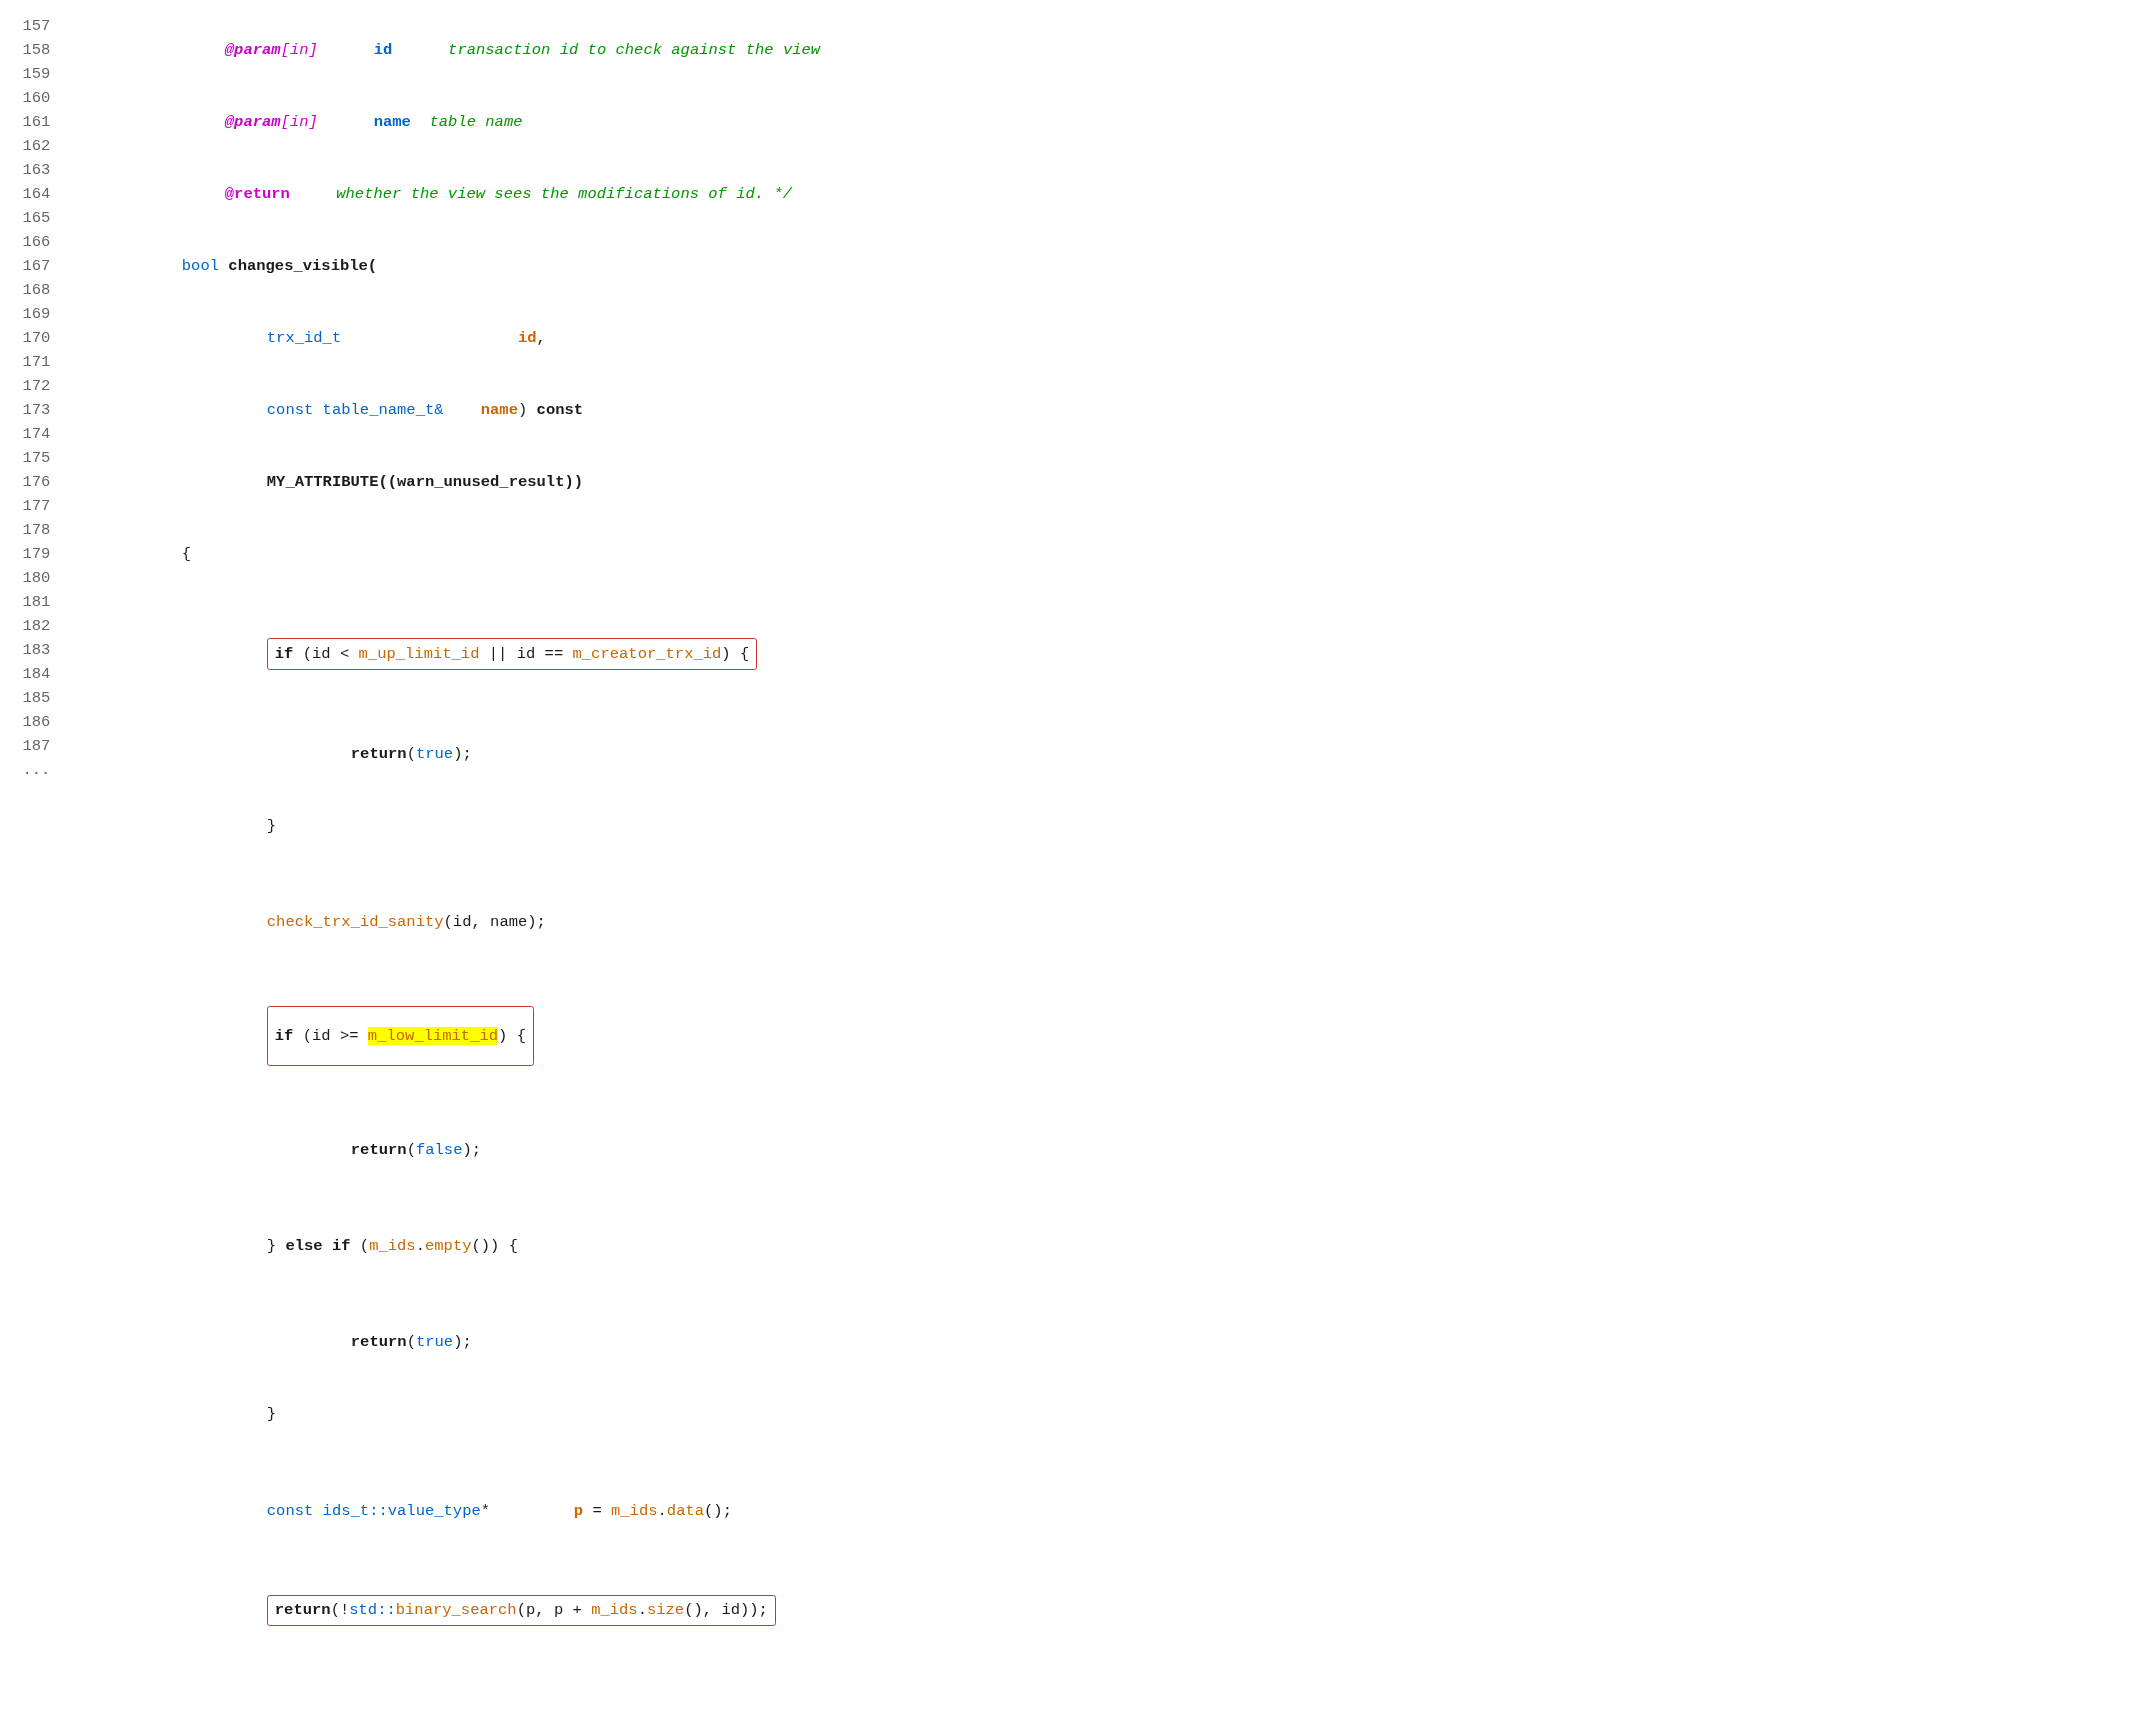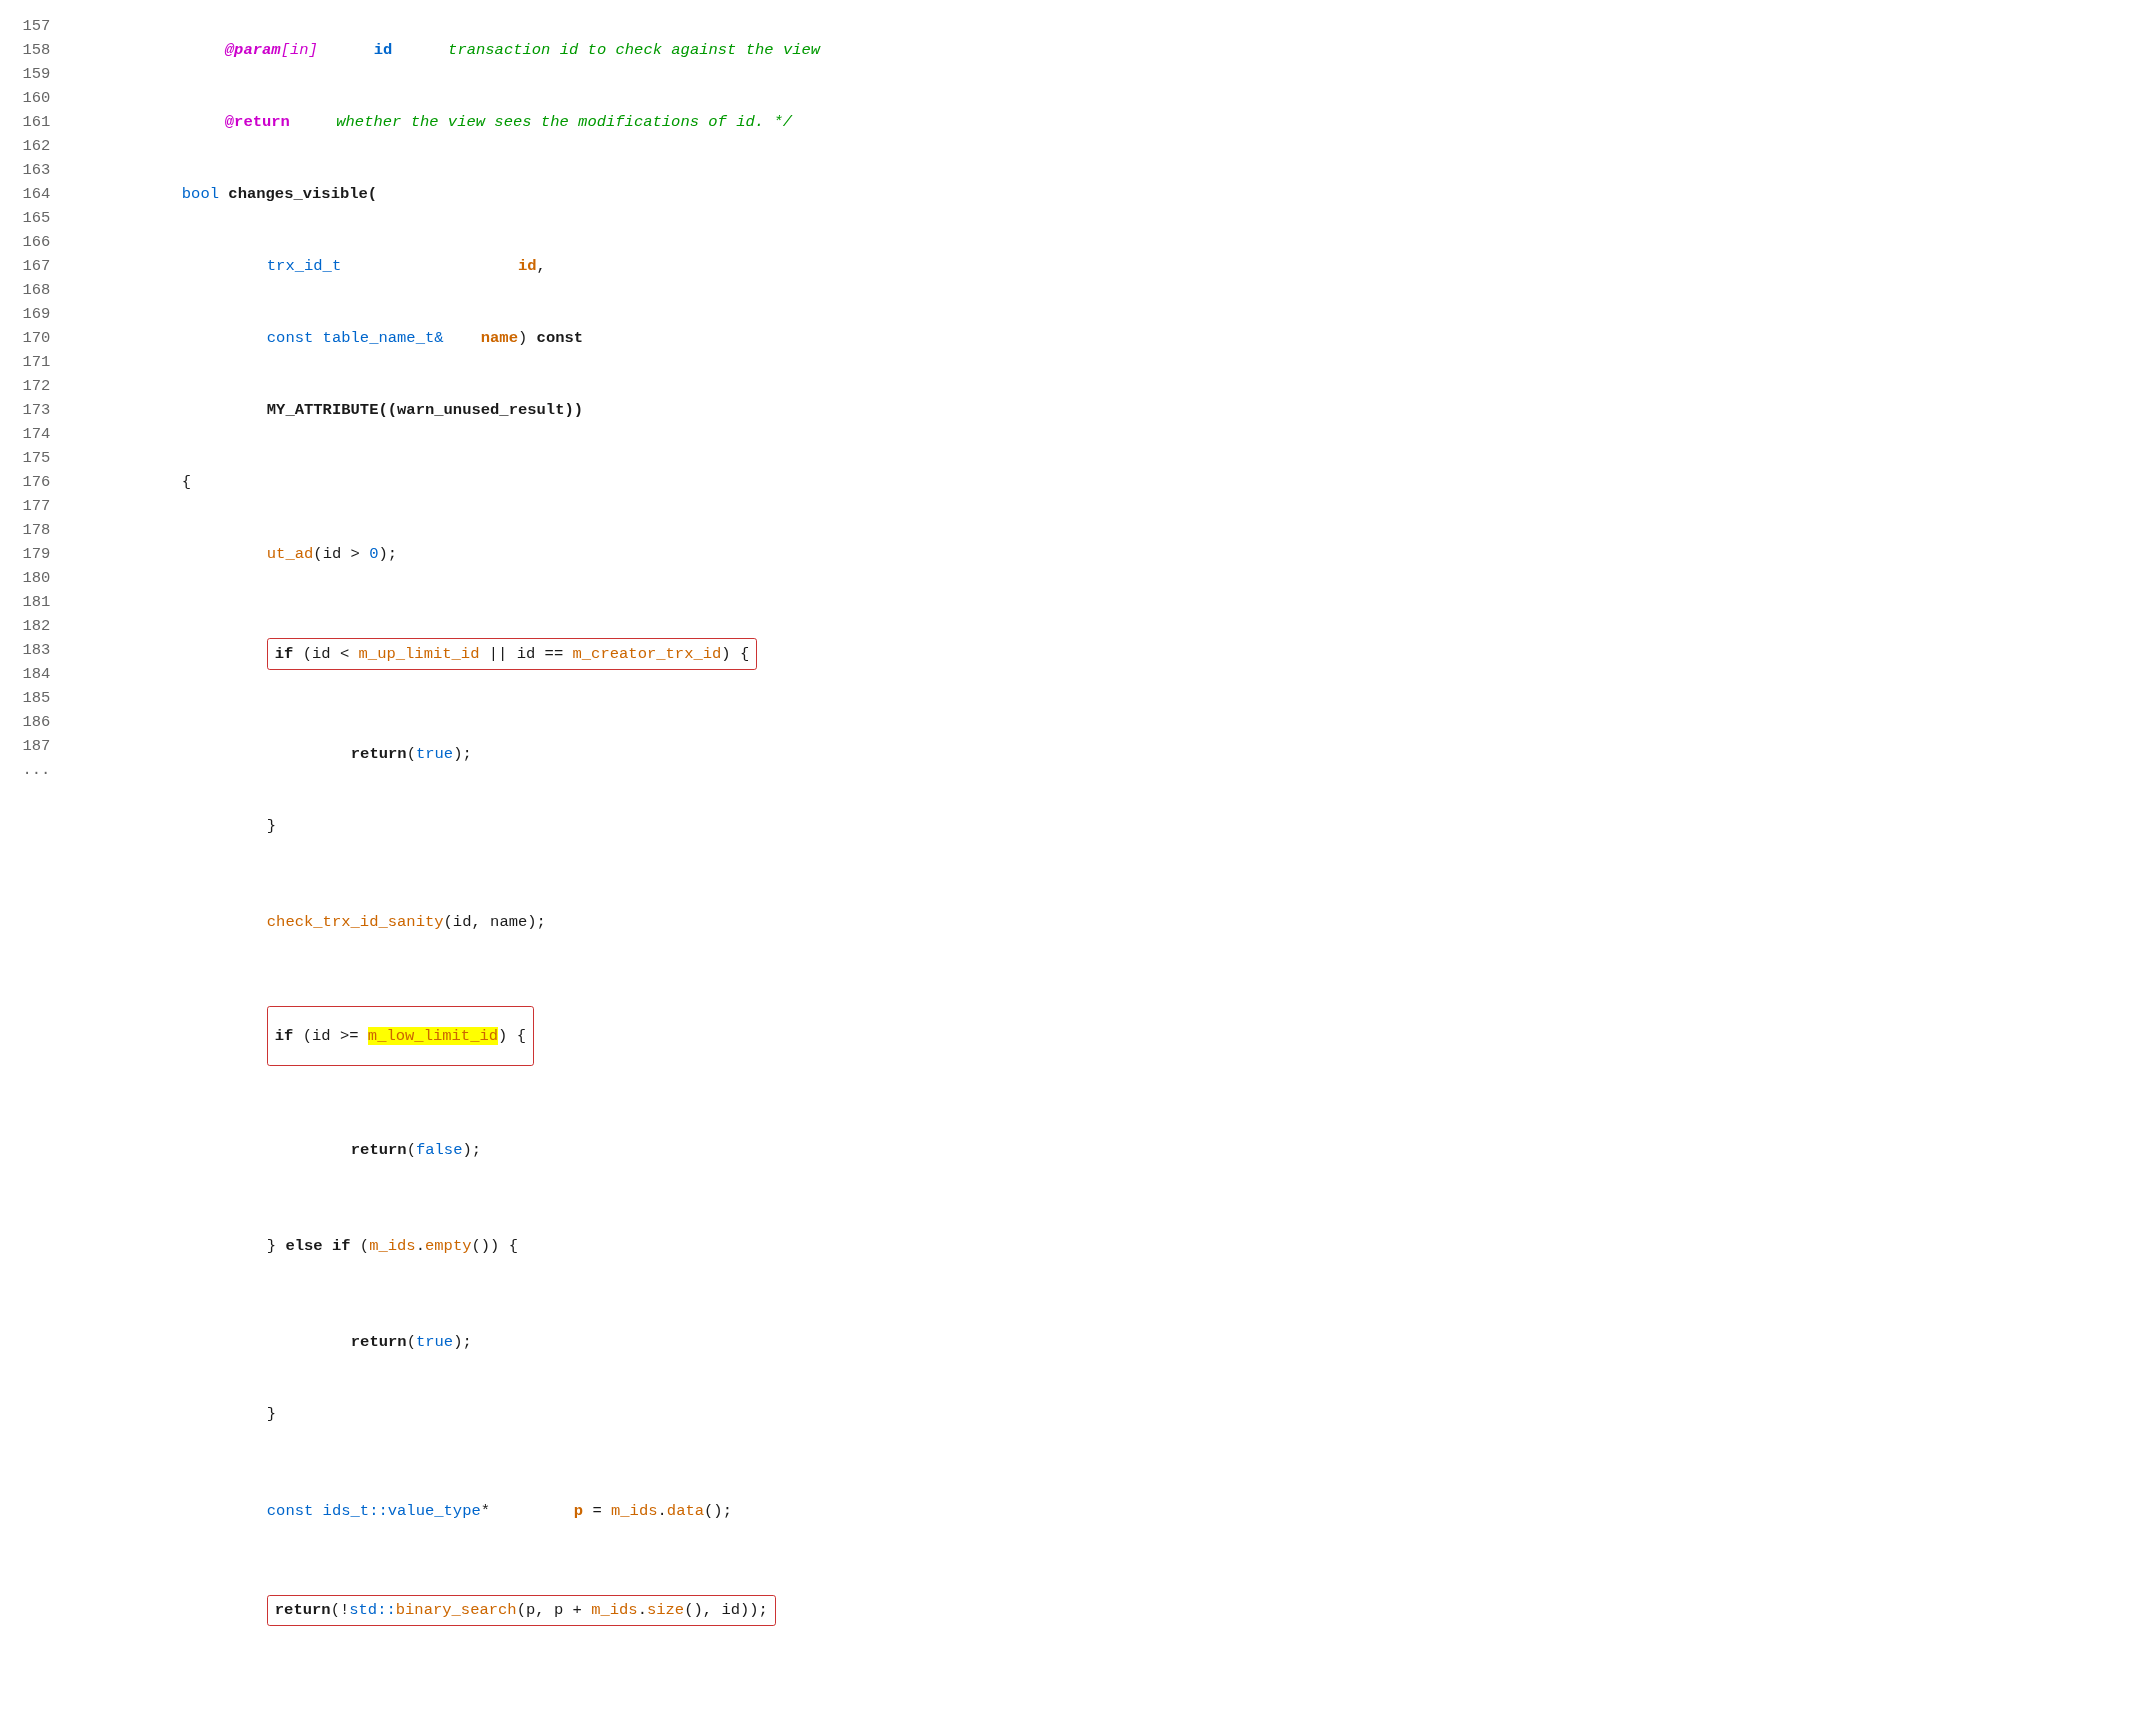--- a/index.html
+++ b/index.html
@@ -101,20 +101,23 @@
     <span class="line-number">...</span>
   </div>
 
   <div class="code-content">
 
 
     <span class="code-line">
       <span class="indent2"></span><span class="c-param-tag">@param</span><span class="c-param-in">[in]</span><span>      </span><span class="c-param-id">id</span><span class="c-comment">      transaction id to check against the view</span>
     </span>
 
+    <span class="code-line">
+      <span class="indent2"></span><span class="c-param-tag">@param</span><span class="c-param-in">[in]</span><span>      </span><span class="c-param-id">name</span><span class="c-comment">  table name</span>
+    </span>
 
     <span class="code-line">
       <span class="indent2"></span><span class="c-return-tag">@return</span><span class="c-return-text"> whether the view sees the modifications of id. */</span>
     </span>
 
     <span class="code-line">
       <span class="indent1"></span><span class="c-type">bool</span><span> </span><span class="c-func">changes_visible(</span>
     </span>
 
     <span class="code-line">
@@ -126,23 +129,20 @@
     </span>
 
     <span class="code-line">
       <span class="indent3"></span><span class="c-macro">MY_ATTRIBUTE((warn_unused_result))</span>
     </span>
 
     <span class="code-line">
       <span class="indent1"></span><span class="c-op">{</span>
     </span>
 
-    <span class="code-line">
-      <span class="indent3"></span><span class="c-call">ut_ad</span><span class="c-op">(</span><span class="c-var">id</span><span class="c-op"> &gt; </span><span class="c-number">0</span><span class="c-op">);</span>
-    </span>
 
     <span class="code-line">&nbsp;</span>
 
     <span class="code-line">
       <span class="indent3"></span><span style="border: 1.8px solid #cc3333; display: inline-block; padding: 2.8px 7px; border-radius: 2.8px;"><span class="c-keyword">if</span><span class="c-op"> (</span><span class="c-var">id</span><span class="c-op"> &lt; </span><span class="c-call">m_up_limit_id</span><span class="c-op"> || </span><span class="c-var">id</span><span class="c-op"> == </span><span class="c-call">m_creator_trx_id</span><span class="c-op">) {</span></span>
     </span>
 
     <span class="code-line">&nbsp;</span>
 
     <span class="code-line">

